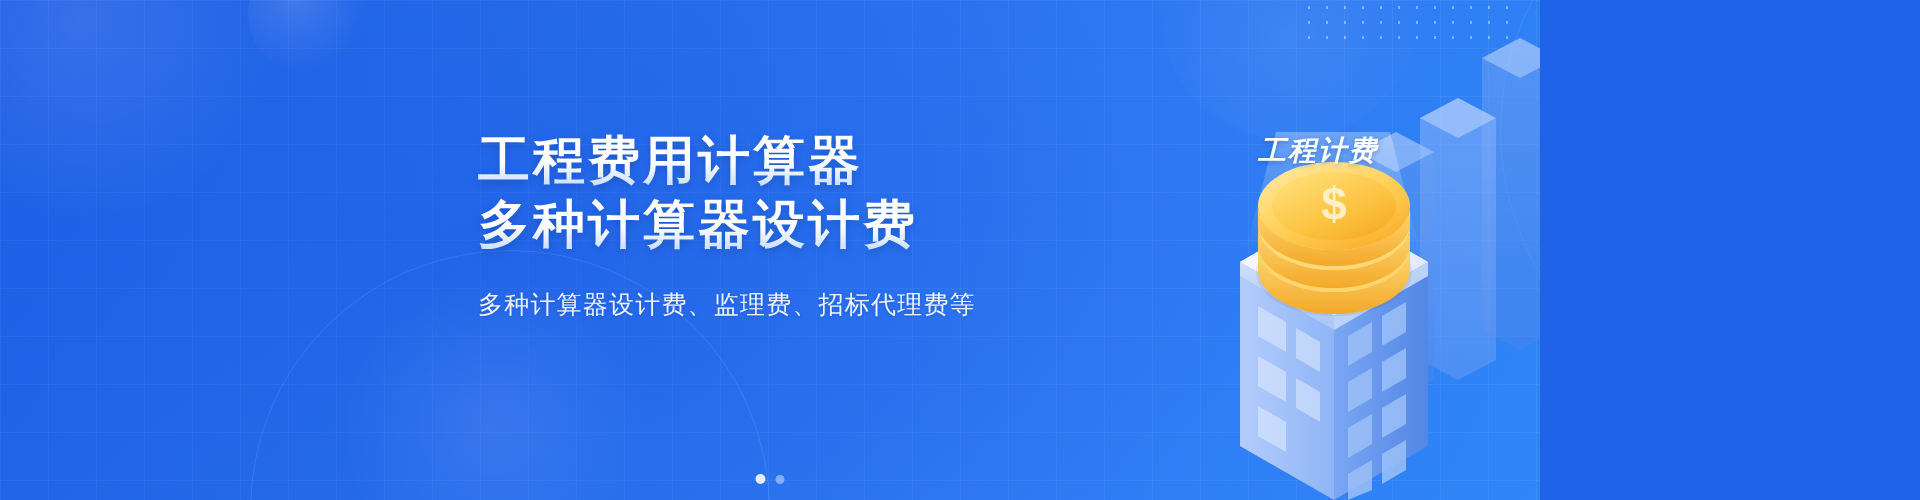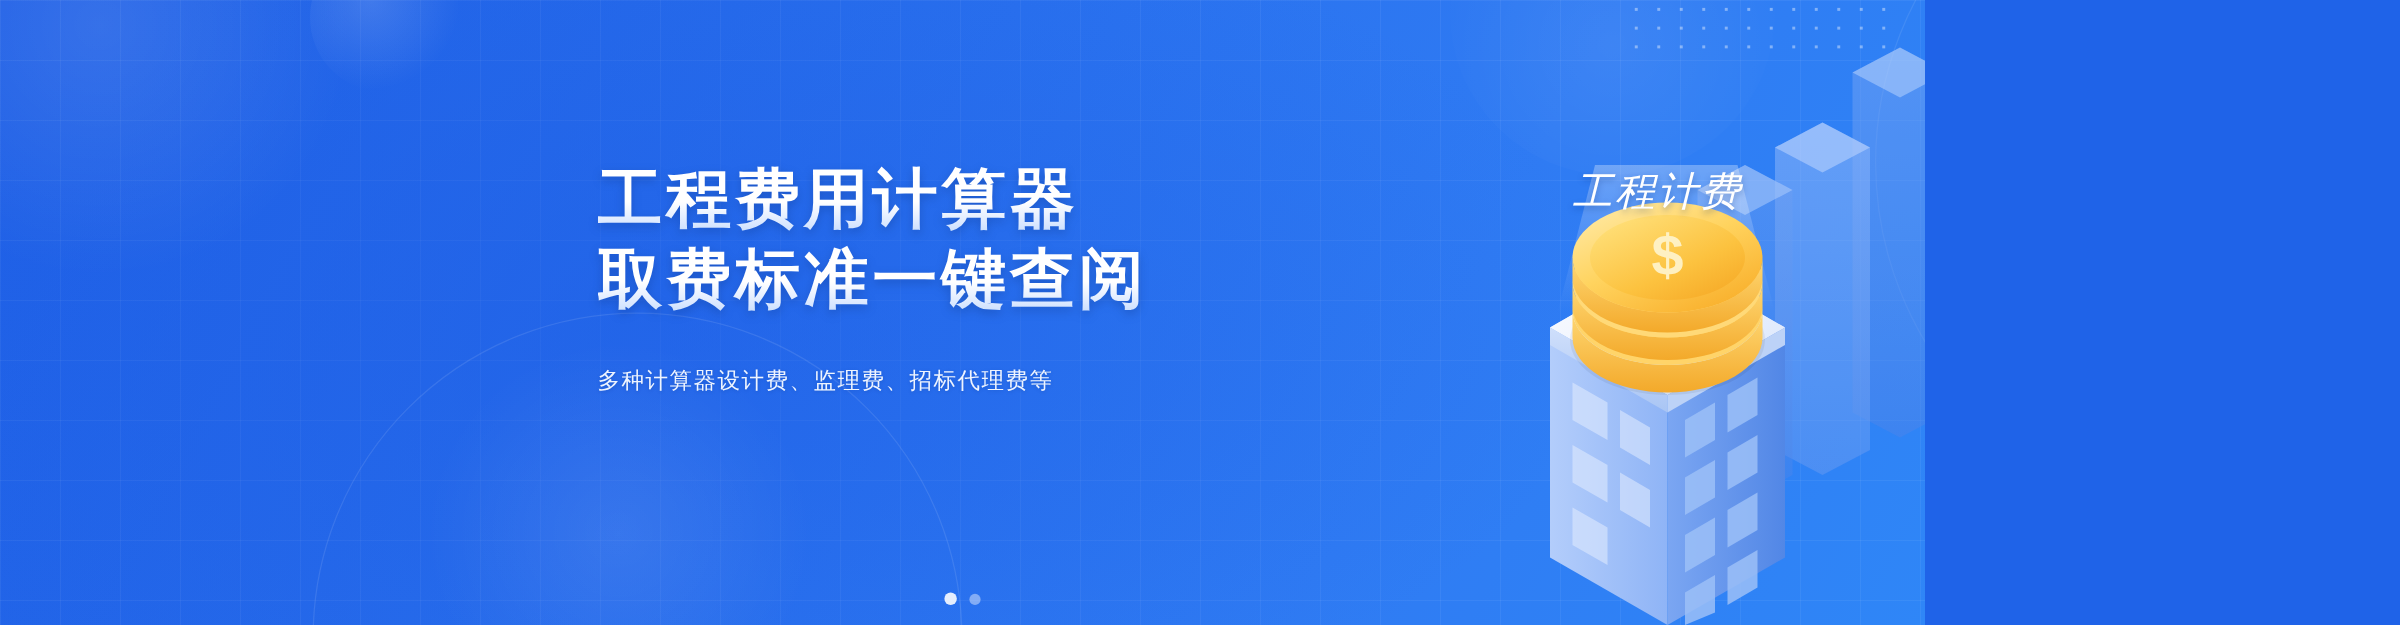--- a/index.html
+++ b/index.html
@@ -74,35 +74,35 @@
     background:linear-gradient(180deg,#ffffff 0%,#ffffff 52%,#dce9ff 78%,#bcd6fb 100%);
     -webkit-background-clip:text;
     background-clip:text;
     -webkit-text-fill-color:transparent;
     filter:drop-shadow(0 3px 4px rgba(10,45,120,.30));
     white-space:nowrap;
   }
 
   .sub {
     margin-top:26px;
-    font-size:18px;
+    font-size:25px;
     line-height:44px;
     color:#eef4ff;
     letter-spacing:1.2px;
     white-space:nowrap;
     text-shadow:0 1px 3px rgba(10,45,120,.22);
   }
 
   
   .illus { position:absolute; left:1090px; top:0; width:560px; height:500px; }
   .illus svg { display:block; }
 
   .badge {
     position:absolute; left:168px; top:132px;
-    font-size:32px; font-weight:normal; font-style:italic;
+    font-size:28px; font-weight:bold; font-style:italic;
     letter-spacing:2px; color:#ffffff;
     text-shadow:0 2px 5px rgba(10,45,120,.34);
     white-space:nowrap;
   }
 
   
   .dots {
     position:absolute; left:50%; transform:translateX(-50%);
     bottom:16px; display:flex; gap:10px; align-items:center;
   }
@@ -125,21 +125,21 @@
   <div class="blob blob-b"></div>
   <div class="blob blob-c"></div>
   <div class="blob blob-d"></div>
   <div class="blob blob-e"></div>
   <div class="arc"></div>
   <div class="arc2"></div>
   <div class="dots-matrix"></div>
 
   <div class="copy">
     <div class="headline">工程费用计算器</div>
-    <div class="headline">取费标准一键查阅</div>
+    <div class="headline">多种计算器设计费</div>
     <div class="sub">多种计算器设计费、监理费、招标代理费等</div>
   </div>
 
   <div class="illus">
     <svg width="560" height="500" viewBox="0 0 560 500" xmlns="http://www.w3.org/2000/svg">
       <defs>
         <linearGradient id="gBarL" x1="0" y1="0" x2="0" y2="1">
           <stop offset="0%" stop-color="#9fc0fa"></stop>
             <stop offset="100%" stop-color="#6d9cef"></stop>
         </linearGradient>

